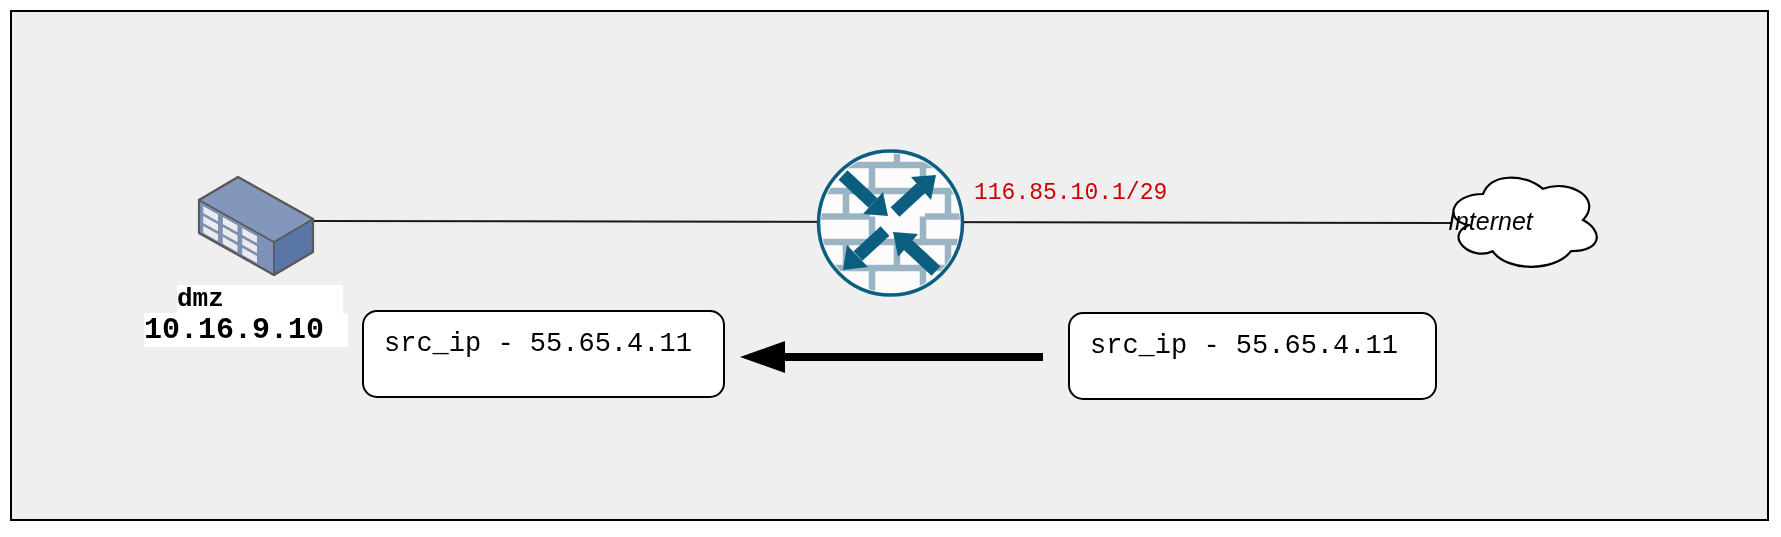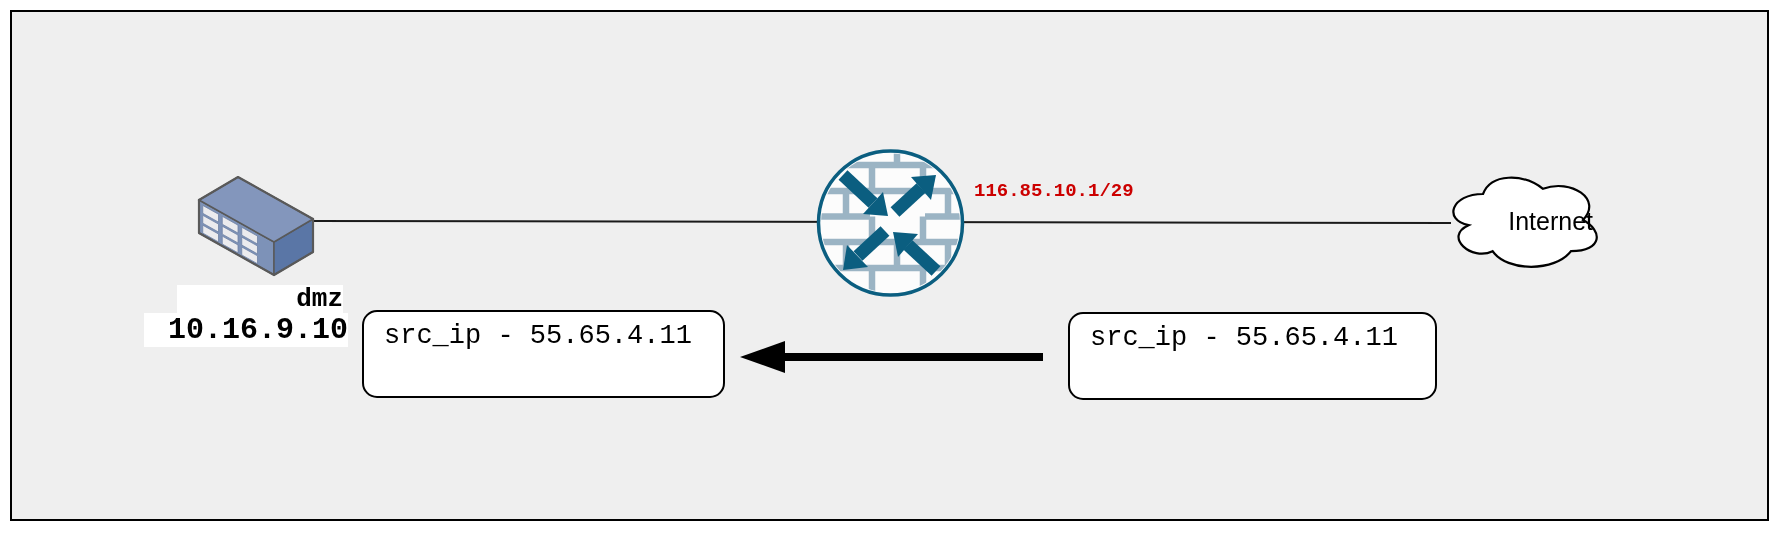--- a/index.html
+++ b/index.html
@@ -3,37 +3,37 @@
 <meta charset="utf-8">
 <style>
   html,body{margin:0;padding:0;background:#ffffff;width:1781px;height:537px;overflow:hidden;
             font-family:"Liberation Sans",sans-serif;}
   .stage{position:relative;width:1781px;height:537px;}
   .frame{position:absolute;left:10px;top:10px;width:1755px;height:507px;
          border:2.5px solid var(--frame-border,#000);background:var(--canvas-bg,#efefef);}
   svg.layer{position:absolute;left:0;top:0;width:1781px;height:537px;}
 
   .node-label{position:absolute;background:#ffffff;color:var(--text,#000);
-              text-align:right;font-family:"Liberation Mono",monospace;font-weight:bold;}
+              text-align:left;font-family:"Liberation Mono",monospace;font-weight:bold;}
   .dmz-name{left:177px;top:285px;width:166px;height:28px;font-size:26px;line-height:28px;}
   .dmz-ip{left:144px;top:313px;width:204px;height:34px;font-size:30px;line-height:34px;}
 
   .wan-ip{position:absolute;left:974px;top:180px;font-family:"Liberation Mono",monospace;
-          font-weight:bold;font-size:19px;color:var(--red-accent,#cc0000);white-space:nowrap;}
+          font-weight:normal;font-size:23px;color:var(--red-accent,#cc0000);white-space:nowrap;}
 
   .pkt{position:absolute;background:var(--box-bg,#fff);border:2.5px solid var(--box-border,#000);
        border-radius:15px;font-family:"Liberation Mono",monospace;font-size:27px;
-       color:var(--text,#000);line-height:36px;padding:6px 0 0 20px;box-sizing:border-box;
+       color:var(--text,#000);line-height:36px;padding:14px 0 0 20px;box-sizing:border-box;
        white-space:nowrap;}
   .pkt b{font-weight:bold;}
   .pkt-left{left:362px;top:310px;width:363px;height:88px;}
   .pkt-right{left:1068px;top:312px;width:369px;height:88px;}
 
-  .internet-label{position:absolute;left:1448px;top:207px;width:145px;text-align:right;
-                  font-size:25px;color:var(--text,#000);}
+  .internet-label{position:absolute;left:1448px;top:207px;width:145px;text-align:left;
+                  font-size:25px;color:var(--text,#000);font-style:italic;}
 
   
   .edge{stroke:var(--line,#1a1a1a);stroke-width:2;}
   .srv-top{fill:var(--server-top,#8396bc);stroke:var(--server-outline,#595959);stroke-width:1.5;}
   .srv-front{fill:var(--server-front,#7d92b8);stroke:var(--server-outline,#595959);stroke-width:1.5;}
   .srv-side{fill:var(--server-side,#5a76a6);stroke:var(--server-outline,#595959);stroke-width:1.5;}
   .srv-outline{fill:none;stroke:var(--server-outline,#595959);stroke-width:2.2;stroke-linejoin:round;}
   .slat{fill:var(--server-panel,#ebebee);stroke:#6e82a3;stroke-width:.8;vector-effect:non-scaling-stroke;}
   .fw-circle{fill:var(--firewall-fill,#fcfcfc);stroke:var(--firewall-teal,#0b5e80);stroke-width:3.5;}
   .brick{stroke:var(--brick,#9bb4c4);stroke-width:6.5;}

